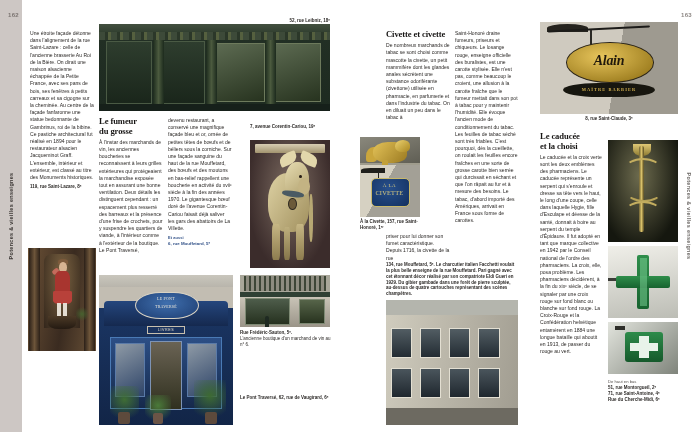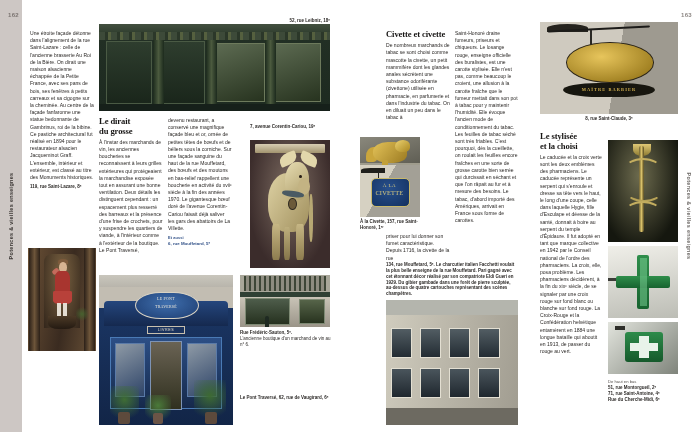--- a/index.html
+++ b/index.html
@@ -184,21 +184,21 @@
     <div class="glass" style="left:50%;top:22%;width:22%;height:68%;"></div>
     <div class="glass" style="left:74%;top:22%;width:22%;height:68%;"></div>
     <div class="pil" style="left:23.5%;"></div>
     <div class="pil" style="left:46.5%;"></div>
     <div class="pil" style="left:72%;"></div>
     <div class="base"></div>
   </div>
 
   <div class="col" style="left:99px;top:117px;width:64px;">
     <div class="hd">
-      <span>Le dirait</span><br>
+      <span>Le fumeur</span><br>
       <span>du grosse</span>
     </div>
     <p class="body-txt">À l'instar des marchands de vin, les anciennes boucheries se reconnaissent à leurs grilles extérieures qui protégeaient la marchandise exposée tout en assurant une bonne ventilation. Deux détails les distinguent cependant : un espacement plus resserré des barreaux et la présence d'une frise de crochets, pour y suspendre les quartiers de viande, à l'intérieur comme à l'extérieur de la boutique. Le Pont Traversé,</p>
   </div>
   <div class="col" style="left:168px;top:117px;width:64px;">
     <p class="body-txt">devenu restaurant, a conservé une magnifique façade bleu et or, ornée de petites têtes de bœufs et de béliers sous la corniche. Sur une façade sanguine du haut de la rue Mouffetard, des bœufs et des moutons en bas-relief rappellent une boucherie en activité du xviiᵉ siècle à la fin des années 1970. Le gigantesque bœuf doré de l'avenue Corentin-Cariou faisait déjà saliver les gars des abattoirs de La Villette.</p>
     <p class="cap-blue" style="margin-top:3px;">
       <span class="lab">Et aussi</span>
       <span>6, rue Mouffetard, 5ᵉ</span>
     </p>
@@ -332,30 +332,31 @@
     <div style="position:absolute;left:70%;top:54%;width:16%;height:24%;background:linear-gradient(#4a555c,#1f272e);border:1px solid #e3dfd2;box-sizing:border-box;"></div>
     <div style="position:absolute;left:0;bottom:0;width:100%;height:14%;background:#6d6a61;"></div>
   </div>
 
   <div class="ph p7" style="left:540px;top:22px;width:138px;height:92px;">
     <div class="bg7"></div>
     <div class="scroll"></div>
     <div class="bar"></div>
     <div class="chain"></div>
     <div class="oval"></div>
+    <div class="alain">Alain</div>
     <div class="rib"></div>
     <div class="ribt">MAÎTRE BARBIER</div>
   </div>
   <div style="position:absolute;left:540px;top:116px;width:138px;text-align:center;">
     <p class="cap" style="margin:0;">8, rue Saint-Claude, 3ᵉ</p>
   </div>
 
   <div class="col" style="left:540px;top:132px;width:62px;">
     <div class="hd">
-      <span>Le stylisée</span><br>
+      <span>Le caducée</span><br>
       <span>et la choisi</span>
     </div>
     <p class="body-txt">Le caducée et la croix verte sont les deux emblèmes des pharmaciens. Le caducée représente un serpent qui s'enroule et dresse sa tête vers le haut, le long d'une coupe, celle dans laquelle Hygie, fille d'Esculape et déesse de la santé, donnait à boire au serpent du temple d'Épidaure. Il fut adopté en tant que marque collective en 1942 par le Conseil national de l'ordre des pharmaciens. La croix, elle, posa problème. Les pharmaciens décidèrent, à la fin du xixᵉ siècle, de se signaler par une croix rouge sur fond blanc ou blanche sur fond rouge. La Croix-Rouge et la Confédération helvétique entamèrent en 1884 une longue bataille qui aboutit en 1913, de passer du rouge au vert.</p>
   </div>
 
   <div class="ph p8" style="left:608px;top:140px;width:70px;height:102px;">
     <div class="g8"></div>
     <div class="cup"></div>
     <div class="rod"></div>
     <div class="snk1"></div>

